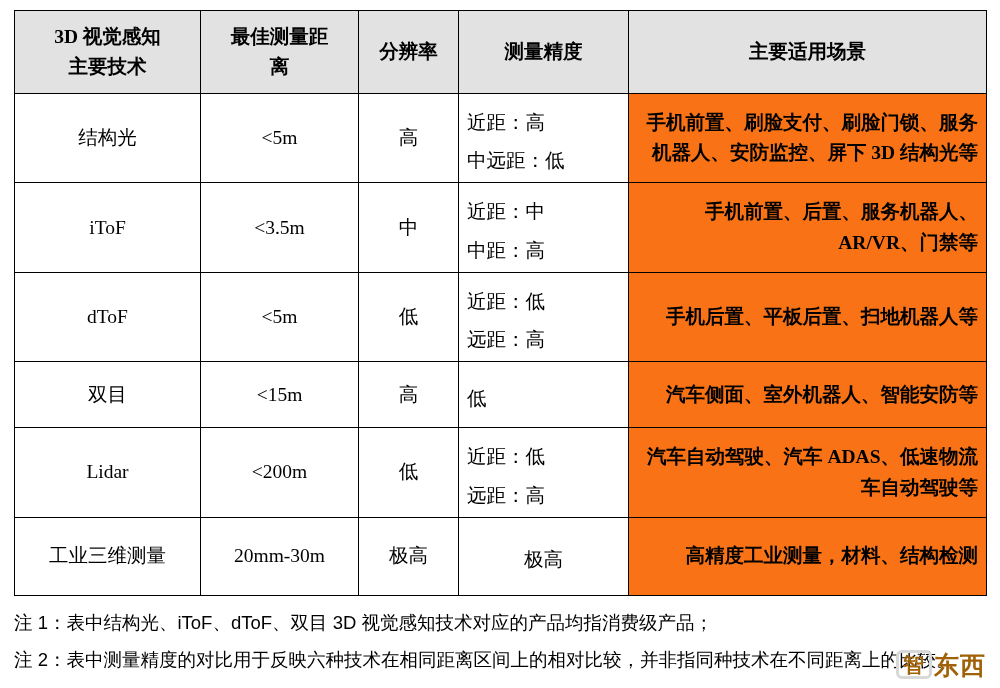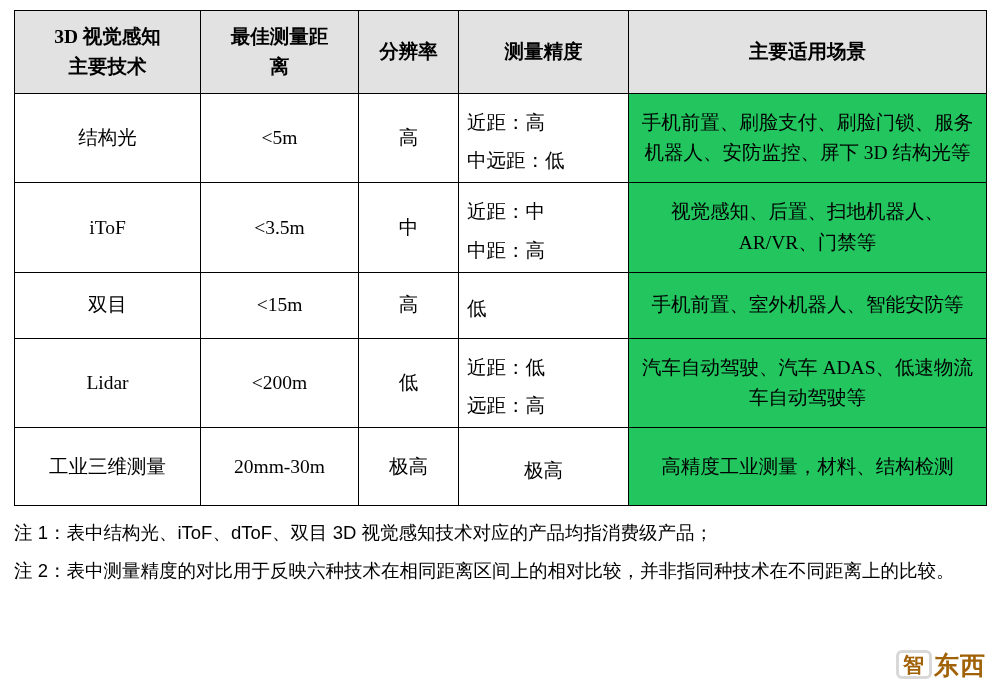--- a/index.html
+++ b/index.html
@@ -47,24 +47,25 @@
   .col-scene { width: 358px; }
 
   td.c-tech, td.c-dist, td.c-res {
     text-align: center;
   }
   td.c-acc {
     text-align: left;
     padding-left: 20px;
   }
   td.c-scene {
-    background: #22c55e;
-    text-align: center;
+    background: #f97316;
+    text-align: right;
     padding-left: 12px;
     padding-right: 10px;
+    font-weight: bold;
   }
   td.c-acc.center {
     text-align: center;
     padding-left: 8px;
   }
   tbody tr { height: 66px; }
   tbody tr.short { height: 78px; }
 
   .acc-line { display: block; white-space: nowrap; margin-top: 8px; }
 
@@ -141,32 +142,42 @@
       </tr>
 
       <tr>
         <td class="c-tech">iToF</td>
         <td class="c-dist">&lt;3.5m</td>
         <td class="c-res">中</td>
         <td class="c-acc">
           <span class="acc-line">近距：中</span>
           <span class="acc-line">中距：高</span>
         </td>
-        <td class="c-scene">视觉感知、后置、扫地机器人、AR/VR、门禁等</td>
-      </tr>
-
+        <td class="c-scene">手机前置、后置、服务机器人、AR/VR、门禁等</td>
+      </tr>
+
+      <tr>
+        <td class="c-tech">dToF</td>
+        <td class="c-dist">&lt;5m</td>
+        <td class="c-res">低</td>
+        <td class="c-acc">
+          <span class="acc-line">近距：低</span>
+          <span class="acc-line">远距：高</span>
+        </td>
+        <td class="c-scene">手机后置、平板后置、扫地机器人等</td>
+      </tr>
 
       <tr>
         <td class="c-tech">双目</td>
         <td class="c-dist">&lt;15m</td>
         <td class="c-res">高</td>
         <td class="c-acc">
           <span class="acc-line">低</span>
         </td>
-        <td class="c-scene">手机前置、室外机器人、智能安防等</td>
+        <td class="c-scene">汽车侧面、室外机器人、智能安防等</td>
       </tr>
 
       <tr>
         <td class="c-tech">Lidar</td>
         <td class="c-dist">&lt;200m</td>
         <td class="c-res">低</td>
         <td class="c-acc">
           <span class="acc-line">近距：低</span>
           <span class="acc-line">远距：高</span>
         </td>

